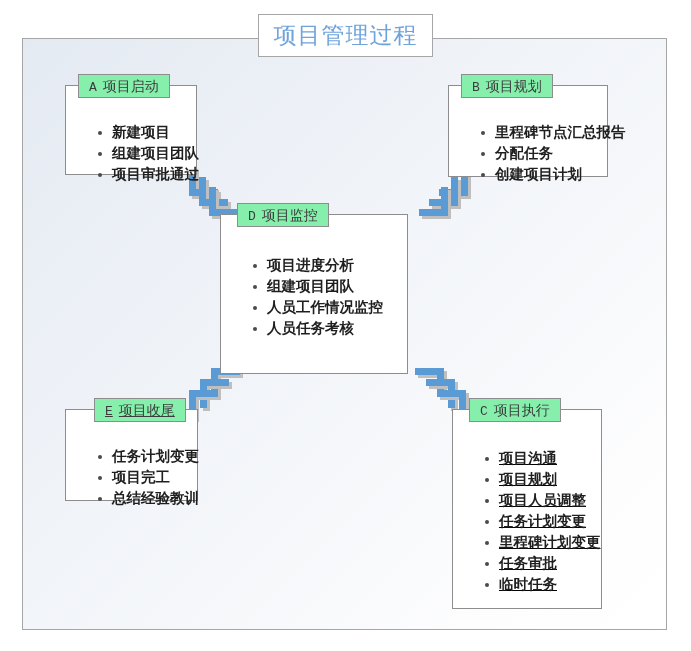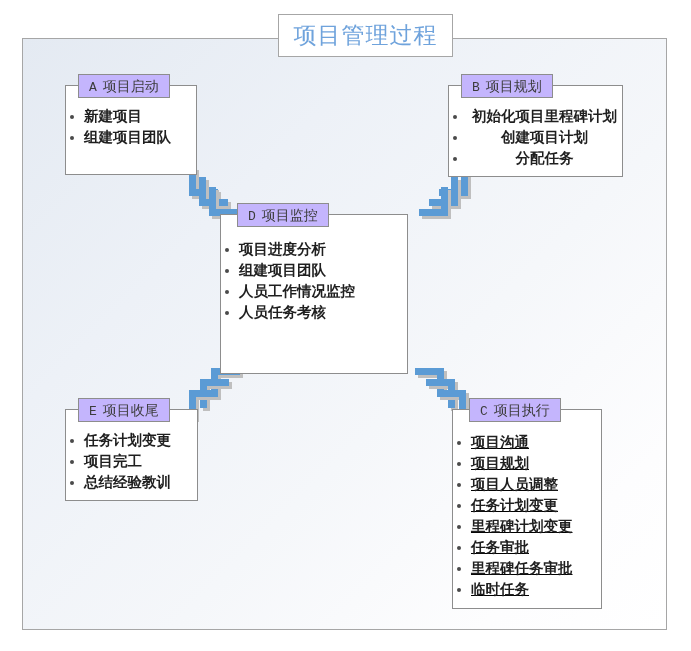--- a/index.html
+++ b/index.html
@@ -41,55 +41,54 @@
     background: #ffffff;
     box-sizing: border-box;
     display: flex;
     align-items: center;
     justify-content: center;
     color: #6fa3dc;
     font-size: 23px;
     letter-spacing: 1px;
     font-family: "Liberation Serif", "DejaVu Serif", serif;
     z-index: 6;
-    margin-left: 20px;
   }
 
   
   .proc-box {
     position: absolute;
     border: 1px solid #8d8d8d;
     background: #ffffff;
     box-sizing: border-box;
     z-index: 4;
   }
   .proc-label {
     position: absolute;
     top: -12px;
     border: 1px solid #8d8d8d;
-    background: #c4b5fd;
+    background: #86efac;
     box-sizing: border-box;
     height: 24px;
     line-height: 22px;
     padding: 0 10px;
     font-size: 14px;
     color: #3c3c3c;
     white-space: nowrap;
     font-family: "Liberation Sans", "DejaVu Sans", sans-serif;
     z-index: 5;
   }
   .proc-label .tag {
     font-family: "Liberation Mono", "DejaVu Sans Mono", monospace;
     margin-right: 6px;
     font-size: 13px;
   }
   .proc-items {
     list-style: none;
-    margin: 0;
-    padding: 20px 0 6px 18px;
+    margin: 16px;
+    padding: 20px 0 6px 30px;
   }
   .proc-items li {
     position: relative;
     font-size: 14.5px;
     line-height: 21px;
     color: #1f1f1f;
     font-weight: bold;
     white-space: nowrap;
     font-family: "Liberation Sans", "DejaVu Sans", sans-serif;
   }
@@ -100,26 +99,26 @@
     top: 9px;
     width: 4px;
     height: 4px;
     border-radius: 50%;
     background: #4a4a4a;
   }
 
   
   #box-a { left: 65px;  top: 85px;  width: 132px; height: 90px; }
   #box-a .proc-label { left: 12px; }
-  #box-b { left: 448px; top: 85px;  width: 175px; height: 92px; text-align: center; }
+  #box-b { left: 448px; top: 85px;  width: 160px; height: 92px; }
   #box-b .proc-label { left: 12px; }
   #box-d { left: 220px; top: 214px; width: 188px; height: 160px; }
   #box-d .proc-label { left: 16px; }
   #box-e { left: 65px;  top: 409px; width: 133px; height: 92px; }
-  #box-e .proc-label { left: 12px; }
+  #box-e .proc-label { left: 28px; text-decoration: underline; }
   #box-c { left: 452px; top: 409px; width: 150px; height: 200px; }
   #box-c .proc-label { left: 16px; }
 
   #box-d .proc-items { padding-top: 24px; }
   #box-c .proc-items { padding-top: 22px; text-decoration: underline; }
 
   
   .chev {
     position: absolute;
     z-index: 2;
@@ -201,31 +200,32 @@
     </svg>
   </div>
 
   <div class="proc-box" id="box-a">
     <div class="proc-label">
       <span class="tag">A</span><span>项目启动</span>
     </div>
     <ul class="proc-items">
       <li>新建项目</li>
       <li>组建项目团队</li>
+      <li>项目审批通过</li>
     </ul>
   </div>
 
   <div class="proc-box" id="box-b">
     <div class="proc-label">
       <span class="tag">B</span><span>项目规划</span>
     </div>
     <ul class="proc-items">
-      <li>初始化项目里程碑计划</li>
+      <li>里程碑节点汇总报告</li>
+      <li>分配任务</li>
       <li>创建项目计划</li>
-      <li>分配任务</li>
     </ul>
   </div>
 
   <div class="proc-box" id="box-d">
     <div class="proc-label">
       <span class="tag">D</span><span>项目监控</span>
     </div>
     <ul class="proc-items">
       <li>项目进度分析</li>
       <li>组建项目团队</li>
@@ -249,20 +249,19 @@
     <div class="proc-label">
       <span class="tag">C</span><span>项目执行</span>
     </div>
     <ul class="proc-items">
       <li>项目沟通</li>
       <li>项目规划</li>
       <li>项目人员调整</li>
       <li>任务计划变更</li>
       <li>里程碑计划变更</li>
       <li>任务审批</li>
-      <li>里程碑任务审批</li>
       <li>临时任务</li>
     </ul>
   </div>
 
   <div class="diagram-title">项目管理过程</div>
 
 </div>
 
 </body></html>

